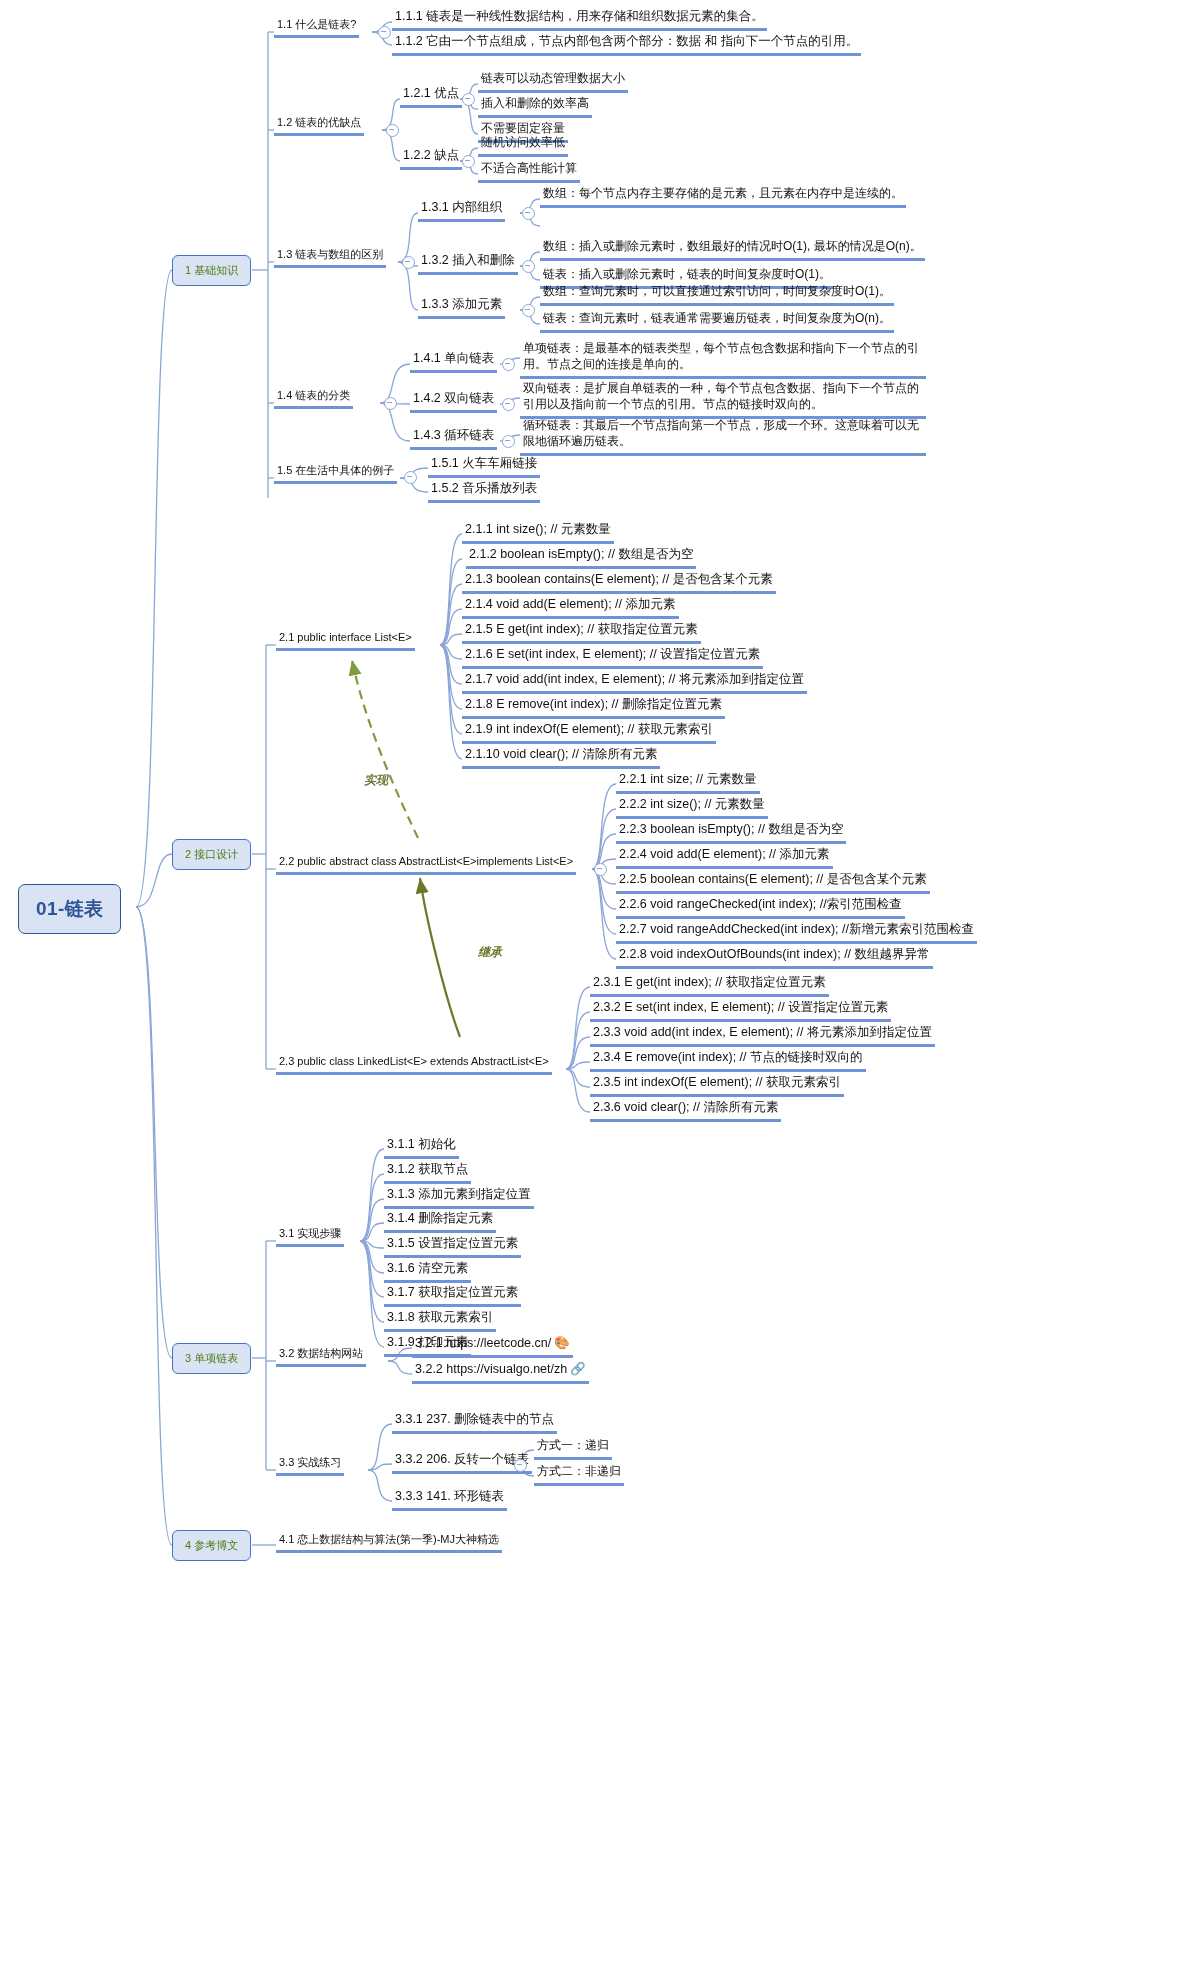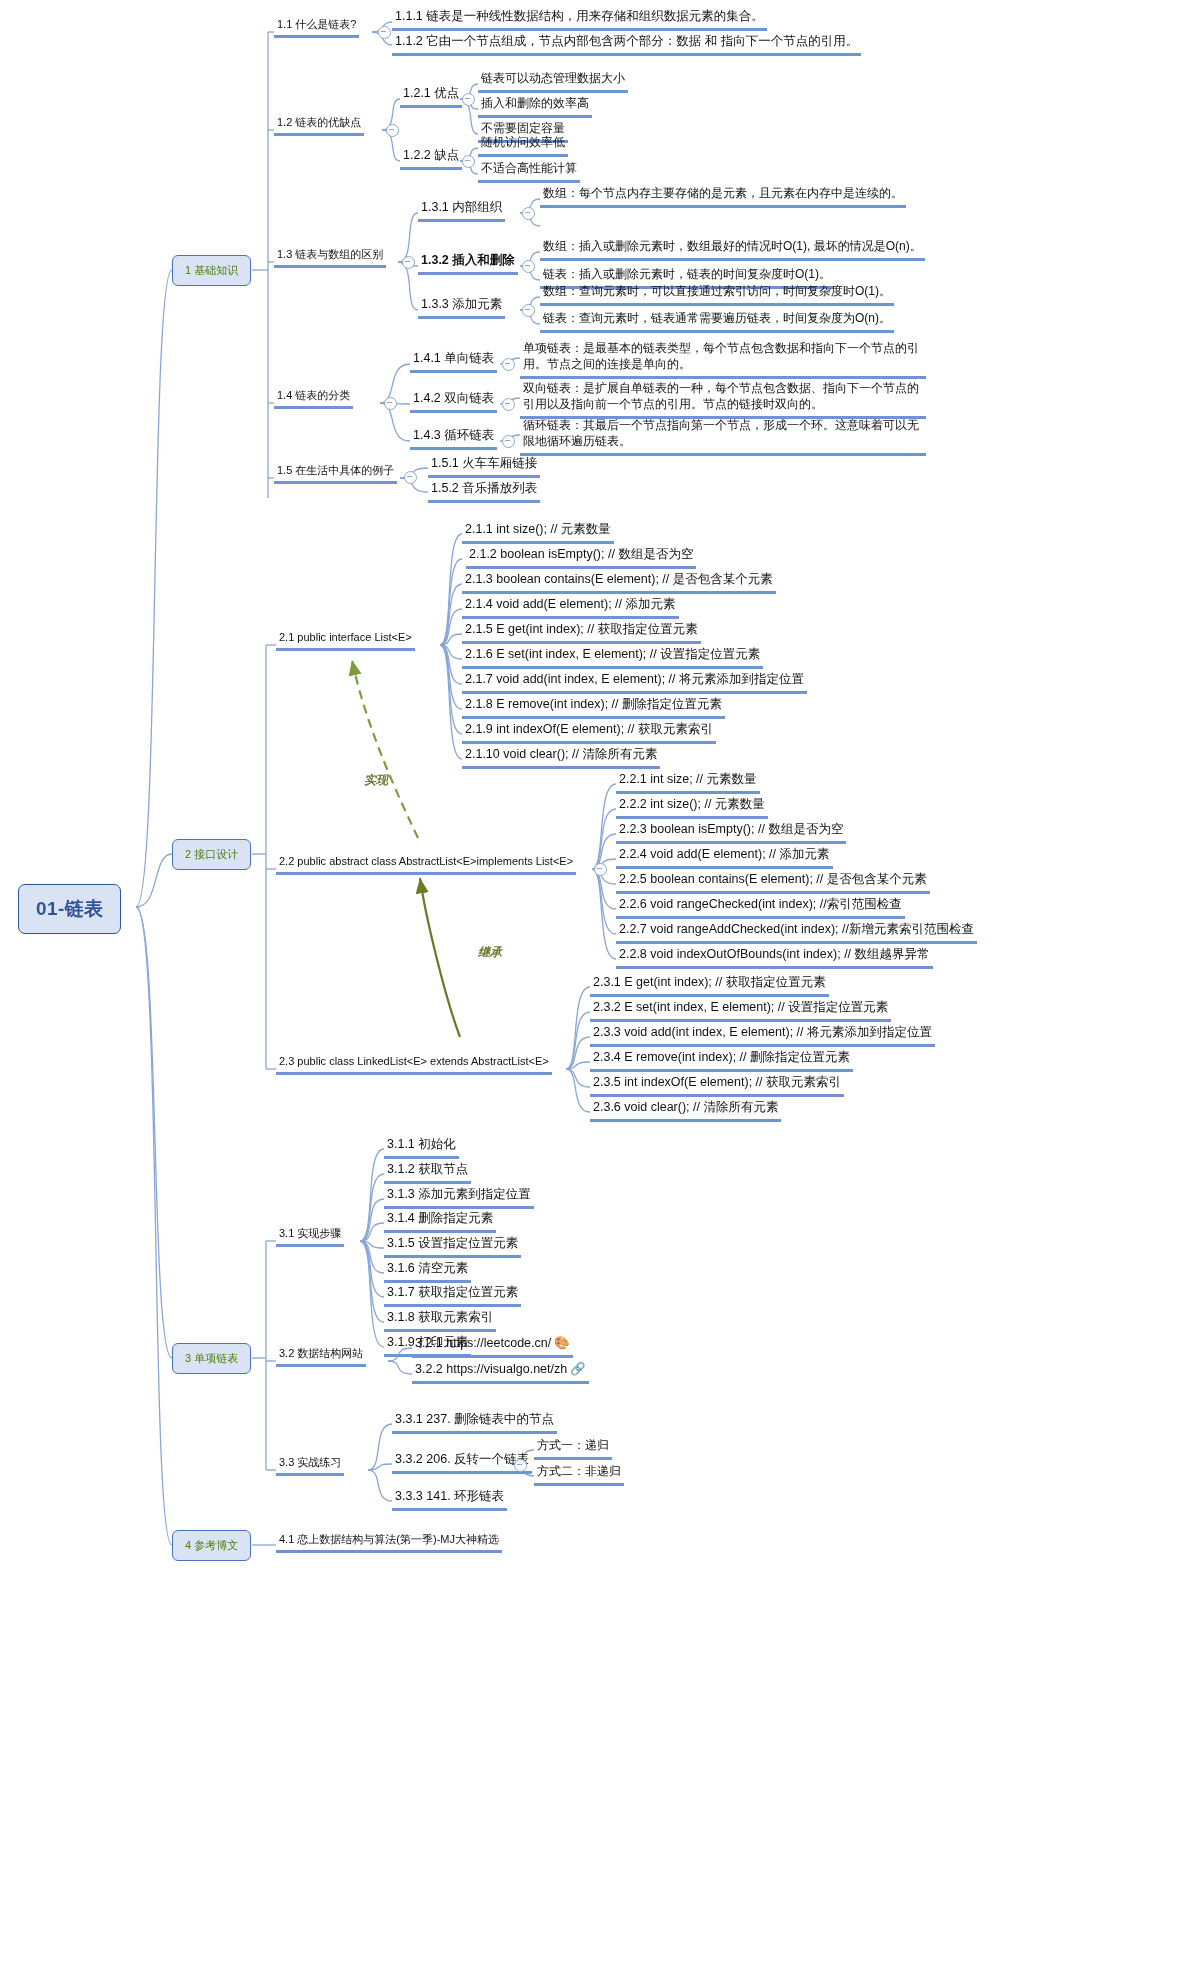--- a/index.html
+++ b/index.html
@@ -227,21 +227,21 @@
   <div class="node lvl4" style="left:478px;top:135px;">随机访问效率低</div>
   <div class="node lvl4" style="left:478px;top:161px;">不适合高性能计算</div>
 
   <div class="node lvl2" style="left:274px;top:247px;">1.3  链表与数组的区别</div>
   <div class="toggle" style="left:402px;top:256px;"></div>
 
   <div class="node lvl3" style="left:418px;top:199px;">1.3.1  内部组织</div>
   <div class="toggle" style="left:522px;top:207px;"></div>
   <div class="node lvl4" style="left:540px;top:186px;">数组：每个节点内存主要存储的是元素，且元素在内存中是连续的。</div>
 
-  <div class="node lvl3" style="left:418px;top:252px;font-weight:bold;">1.3.2  插入和删除</div>
+  <div class="node lvl3" style="left:418px;top:252px;">1.3.2  插入和删除</div>
   <div class="toggle" style="left:522px;top:260px;"></div>
   <div class="node lvl4" style="left:540px;top:239px;">数组：插入或删除元素时，数组最好的情况时O(1), 最坏的情况是O(n)。</div>
   <div class="node lvl4" style="left:540px;top:267px;">链表：插入或删除元素时，链表的时间复杂度时O(1)。</div>
 
   <div class="node lvl3" style="left:418px;top:296px;">1.3.3  添加元素</div>
   <div class="toggle" style="left:522px;top:304px;"></div>
   <div class="node lvl4" style="left:540px;top:284px;">数组：查询元素时，可以直接通过索引访问，时间复杂度时O(1)。</div>
   <div class="node lvl4" style="left:540px;top:311px;">链表：查询元素时，链表通常需要遍历链表，时间复杂度为O(n)。</div>
 
   <div class="node lvl2" style="left:274px;top:388px;">1.4  链表的分类</div>
@@ -284,21 +284,21 @@
   <div class="node lvl3" style="left:616px;top:846px;">2.2.4  void add(E element); // 添加元素</div>
   <div class="node lvl3" style="left:616px;top:871px;">2.2.5  boolean contains(E element); // 是否包含某个元素</div>
   <div class="node lvl3" style="left:616px;top:896px;">2.2.6  void rangeChecked(int index); //索引范围检查</div>
   <div class="node lvl3" style="left:616px;top:921px;">2.2.7  void rangeAddChecked(int index); //新增元素索引范围检查</div>
   <div class="node lvl3" style="left:616px;top:946px;">2.2.8  void indexOutOfBounds(int index); // 数组越界异常</div>
 
   <div class="node lvl2" style="left:276px;top:1054px;">2.3  public class LinkedList&lt;E&gt; extends AbstractList&lt;E&gt;</div>
   <div class="node lvl3" style="left:590px;top:974px;">2.3.1  E get(int index); // 获取指定位置元素</div>
   <div class="node lvl3" style="left:590px;top:999px;">2.3.2  E set(int index, E element); // 设置指定位置元素</div>
   <div class="node lvl3" style="left:590px;top:1024px;">2.3.3  void add(int index, E element); // 将元素添加到指定位置</div>
-  <div class="node lvl3" style="left:590px;top:1049px;">2.3.4  E remove(int index); // 删除指定位置元素</div>
+  <div class="node lvl3" style="left:590px;top:1049px;">2.3.4  E remove(int index); // 节点的链接时双向的</div>
   <div class="node lvl3" style="left:590px;top:1074px;">2.3.5  int indexOf(E element); // 获取元素索引</div>
   <div class="node lvl3" style="left:590px;top:1099px;">2.3.6  void clear(); // 清除所有元素</div>
 
   <div class="relabel" style="left:364px;top:772px;">实现</div>
   <div class="relabel" style="left:436px;top:944px;color:#6b7a2a;margin-left:42px;">继承</div>
 
   <div class="node lvl2" style="left:276px;top:1226px;">3.1  实现步骤</div>
   <div class="node lvl3" style="left:384px;top:1136px;">3.1.1  初始化</div>
   <div class="node lvl3" style="left:384px;top:1161px;">3.1.2  获取节点</div>
   <div class="node lvl3" style="left:384px;top:1186px;">3.1.3  添加元素到指定位置</div>

